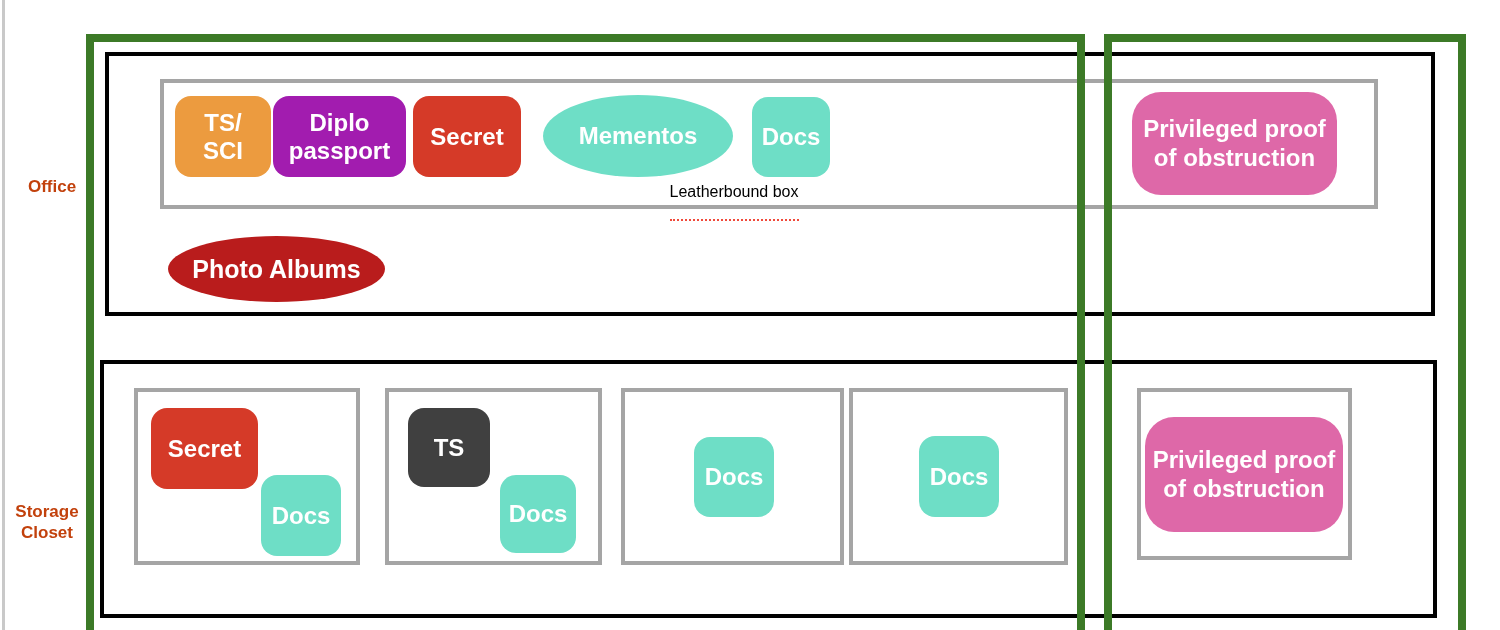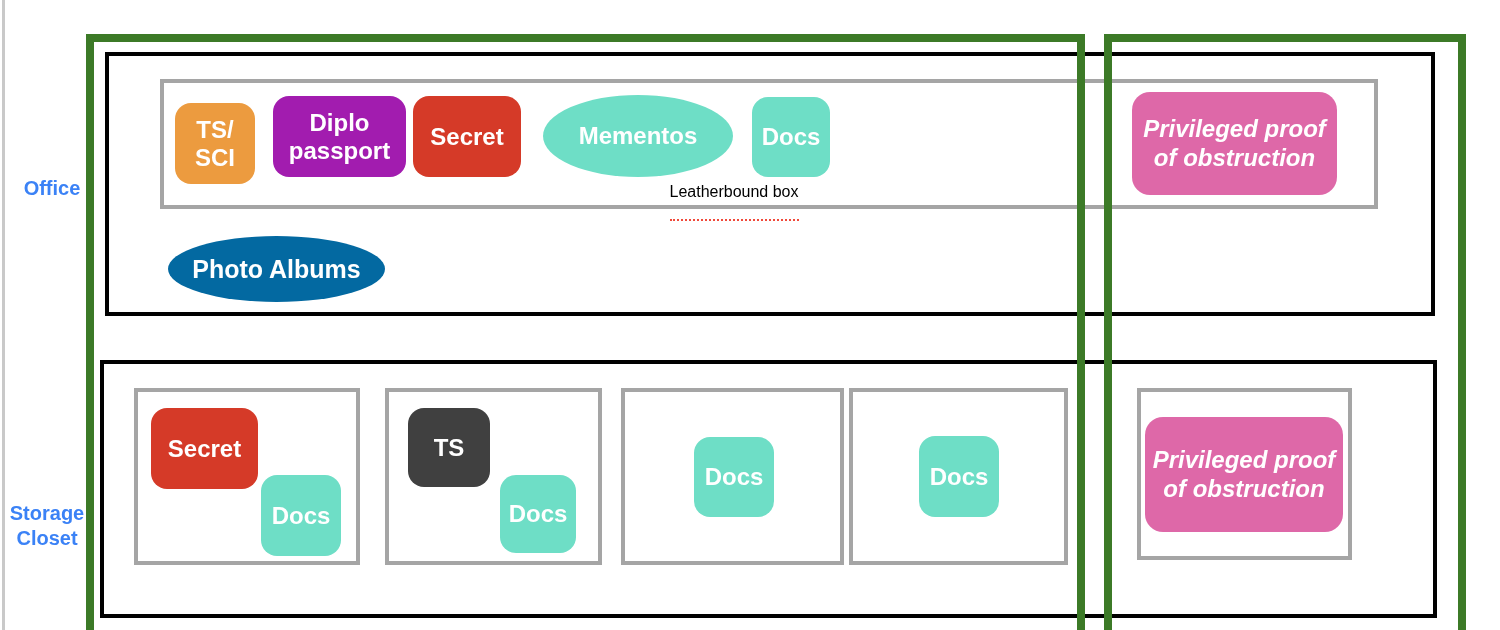--- a/index.html
+++ b/index.html
@@ -9,59 +9,59 @@
   }
   .abs{position:absolute;box-sizing:border-box;}
   .room{border:4px solid #000;background:transparent;}
   .graybox{border:4px solid #a5a5a5;background:transparent;}
   .greenrect{border:8px solid #3c7a27;background:transparent;}
   .chip{
     border-radius:16px;color:#fff;font-weight:bold;font-size:24px;line-height:1.15;
     display:flex;align-items:center;justify-content:center;text-align:center;
     white-space:pre-line;
   }
-  .pinkchip{border-radius:18px;line-height:1.2;font-style:italic;}
+  .pinkchip{border-radius:29px;line-height:1.2;}
   .ellipse{border-radius:50%;text-align:right;}
   .side-label{
-    font-weight:bold;color:#3b82f6;font-size:20px;line-height:1.25;
+    font-weight:bold;color:#c2410c;font-size:17px;line-height:1.25;
     text-align:center;white-space:pre-line;
   }
   .caption{font-size:16px;color:#000;text-align:center;}
   .caption span{display:inline-block;border-bottom:2px dotted #f0493a;padding-bottom:18px;text-align:right;}
 </style>
 </head>
 <body>
 
 <div id="canvas">
 
   <div class="abs" style="left: 2px; top: 0px; width: 3px; height: 630px; background-color: rgb(201, 201, 201);"></div>
 
   <div class="abs side-label" style="left:12px;top:176px;width:80px;">Office</div>
   <div class="abs side-label" style="left:7px;top:501px;width:80px;">Storage
 Closet</div>
 
   <div class="abs room" style="left:105px;top:52px;width:1330px;height:264px;"></div>
 
   <div class="abs graybox" style="left:160px;top:79px;width:1218px;height:130px;"></div>
 
-  <div class="abs chip" style="left: 175px; top: 103px; width: 80px; height: 81px; background-color: rgb(236, 155, 63);">TS/
+  <div class="abs chip" style="left: 175px; top: 96px; width: 96px; height: 81px; background-color: rgb(236, 155, 63);">TS/
 SCI</div>
   <div class="abs chip" style="left: 273px; top: 96px; width: 133px; height: 81px; background-color: #a21caf;">Diplo
 passport</div>
   <div class="abs chip" style="left: 413px; top: 96px; width: 108px; height: 81px; background-color: rgb(213, 58, 40);">Secret</div>
   <div class="abs chip ellipse" style="left: 543px; top: 95px; width: 190px; height: 82px; background-color: rgb(110, 222, 198);">Mementos</div>
   <div class="abs chip" style="left: 752px; top: 97px; width: 78px; height: 80px; background-color: rgb(110, 222, 198);">Docs</div>
   <div class="abs chip pinkchip" style="left: 1132px; top: 92px; width: 205px; height: 103px; background-color: rgb(222, 104, 168);">Privileged proof
 of obstruction</div>
 
   <div class="abs caption" style="left:634px;top:183px;width:200px;">
     <span>Leatherbound box</span>
   </div>
 
-  <div class="abs chip ellipse" style="left: 168px; top: 236px; width: 217px; height: 66px; font-size: 25px; background-color: #0369a1;">Photo Albums</div>
+  <div class="abs chip ellipse" style="left: 168px; top: 236px; width: 217px; height: 66px; font-size: 25px; background-color: #b91c1c;">Photo Albums</div>
 
   <div class="abs room" style="left:100px;top:360px;width:1337px;height:258px;"></div>
 
   <div class="abs graybox" style="left:134px;top:388px;width:226px;height:177px;"></div>
   <div class="abs graybox" style="left:385px;top:388px;width:217px;height:177px;"></div>
   <div class="abs graybox" style="left:621px;top:388px;width:223px;height:177px;"></div>
   <div class="abs graybox" style="left:849px;top:388px;width:219px;height:177px;"></div>
   <div class="abs graybox" style="left:1137px;top:388px;width:215px;height:172px;"></div>
 
   <div class="abs chip" style="left: 151px; top: 408px; width: 107px; height: 81px; background-color: rgb(213, 58, 40);">Secret</div>

